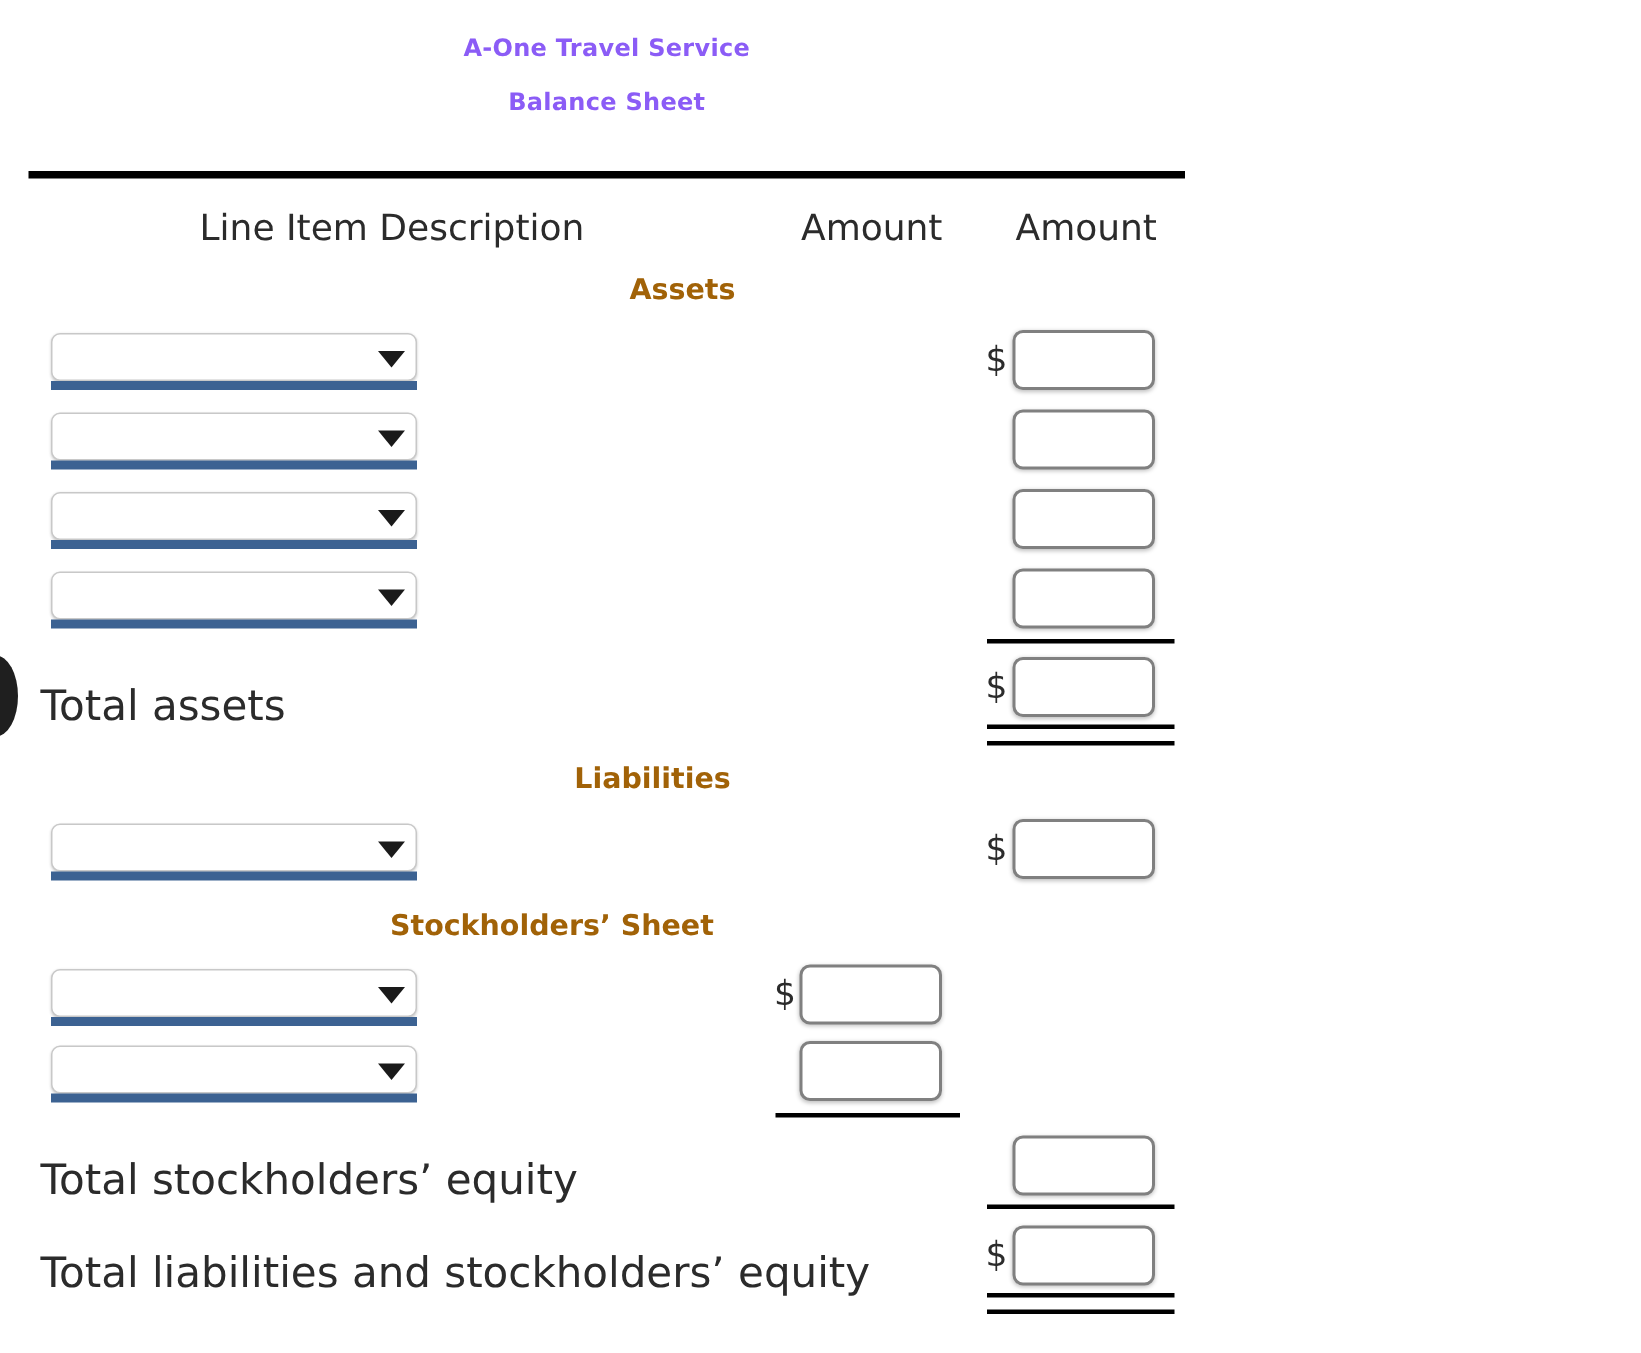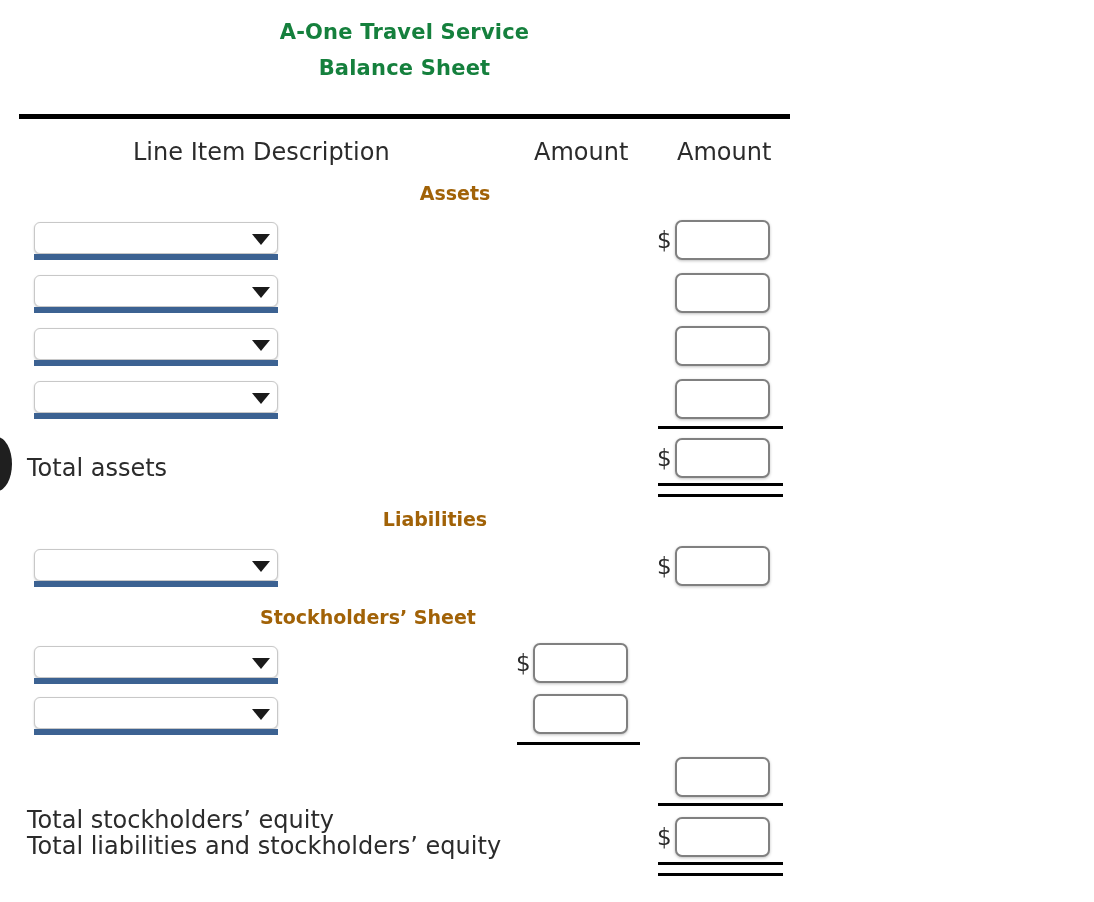--- a/index.html
+++ b/index.html
@@ -18,25 +18,25 @@
 
   
   .title-block {
     position: absolute;
     left: 19px;
     top: 14px;
     width: 771px;
     text-align: center;
   }
   .title-line {
-    font-size: 21px;
+    font-size: 16px;
     font-weight: bold;
     letter-spacing: 0.2px;
     line-height: 36px;
-    color: #15803d;
+    color: #8b5cf6;
   }
 
   
   .top-rule {
     position: absolute;
     left: 19px;
     top: 114px;
     width: 771px;
     height: 5px;
     background: #000000;
@@ -59,21 +59,21 @@
     font-size: 19px;
     font-weight: bold;
     color: #a16207;
     white-space: nowrap;
     text-align: center;
   }
 
   
   .row-label {
     position: absolute;
-    font-size: 24px;
+    font-size: 28px;
     color: #2b2b2b;
     white-space: nowrap;
   }
 
   
   .dd {
     position: absolute;
     left: 34px;
     width: 244px;
     height: 32px;
@@ -212,20 +212,20 @@
 <div class="dollar" style="left:516px; top:652px;">$</div>
 <div class="tbox" style="left:533px; top:643px;"></div>
 
 <div class="dd" style="top:697px;">
   <span class="dd-arrow"></span>
 </div>
 <div class="dd-underline" style="top:729px;"></div>
 <div class="tbox" style="left:533px; top:694px;"></div>
 <div class="rule-single" style="left:517px; top:742px; width:123px;"></div>
 
-<div class="row-label" style="left:27px; top:770px;margin-top:36px;">Total stockholders’ equity</div>
+<div class="row-label" style="left:27px; top:770px;">Total stockholders’ equity</div>
 <div class="tbox" style="left:675px; top:757px;"></div>
 <div class="rule-single" style="left:658px; top:803px; width:125px;"></div>
 
 <div class="row-label" style="left:27px; top:832px;text-align:center;">Total liabilities and stockholders’ equity</div>
 <div class="dollar" style="left:657px; top:826px;">$</div>
 <div class="tbox" style="left:675px; top:817px;"></div>
 <div class="rule-double" style="left:658px; top:862px; width:125px;"></div>
 
 </body></html>

